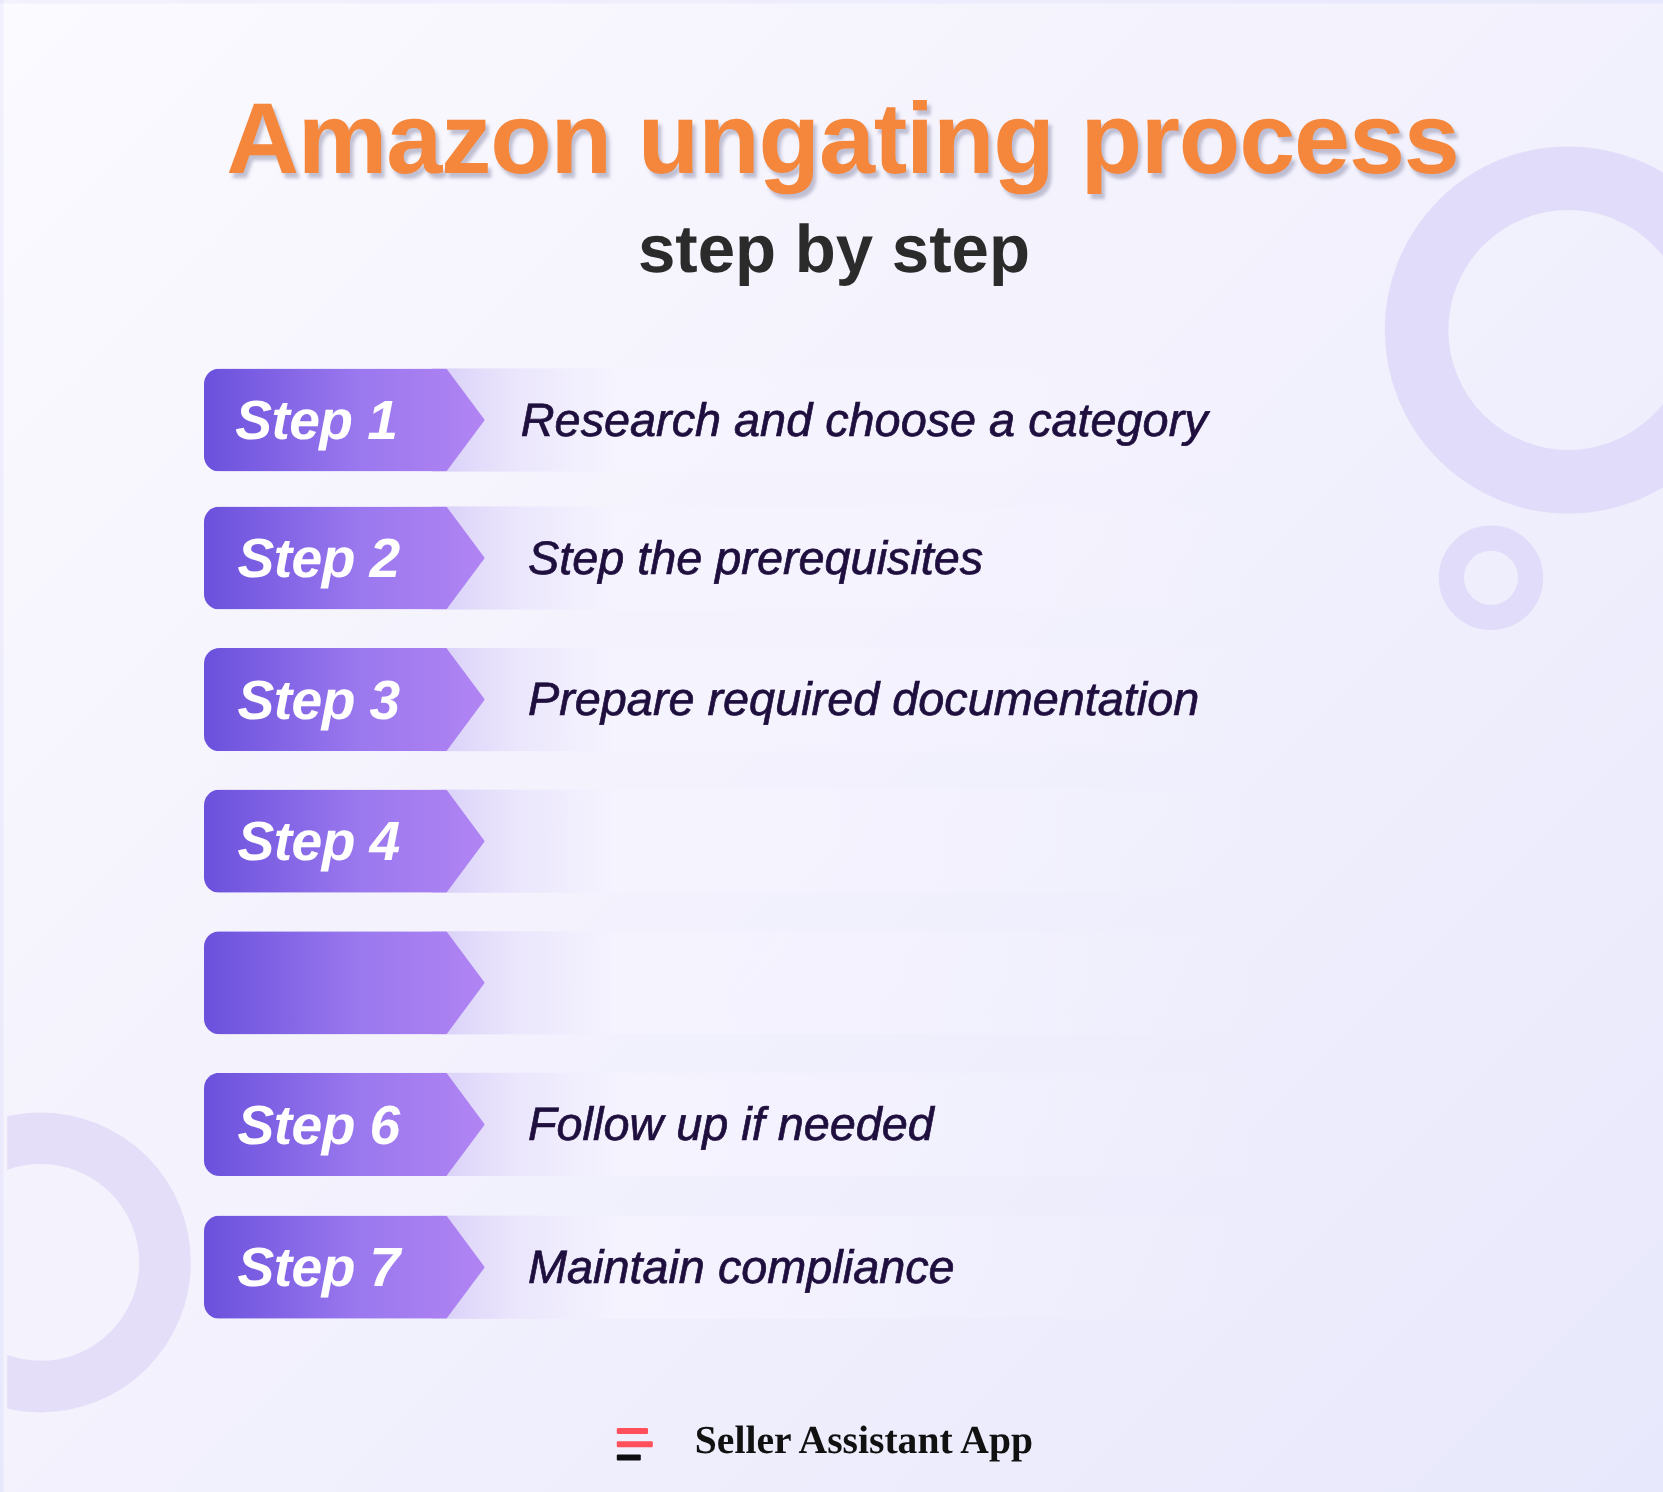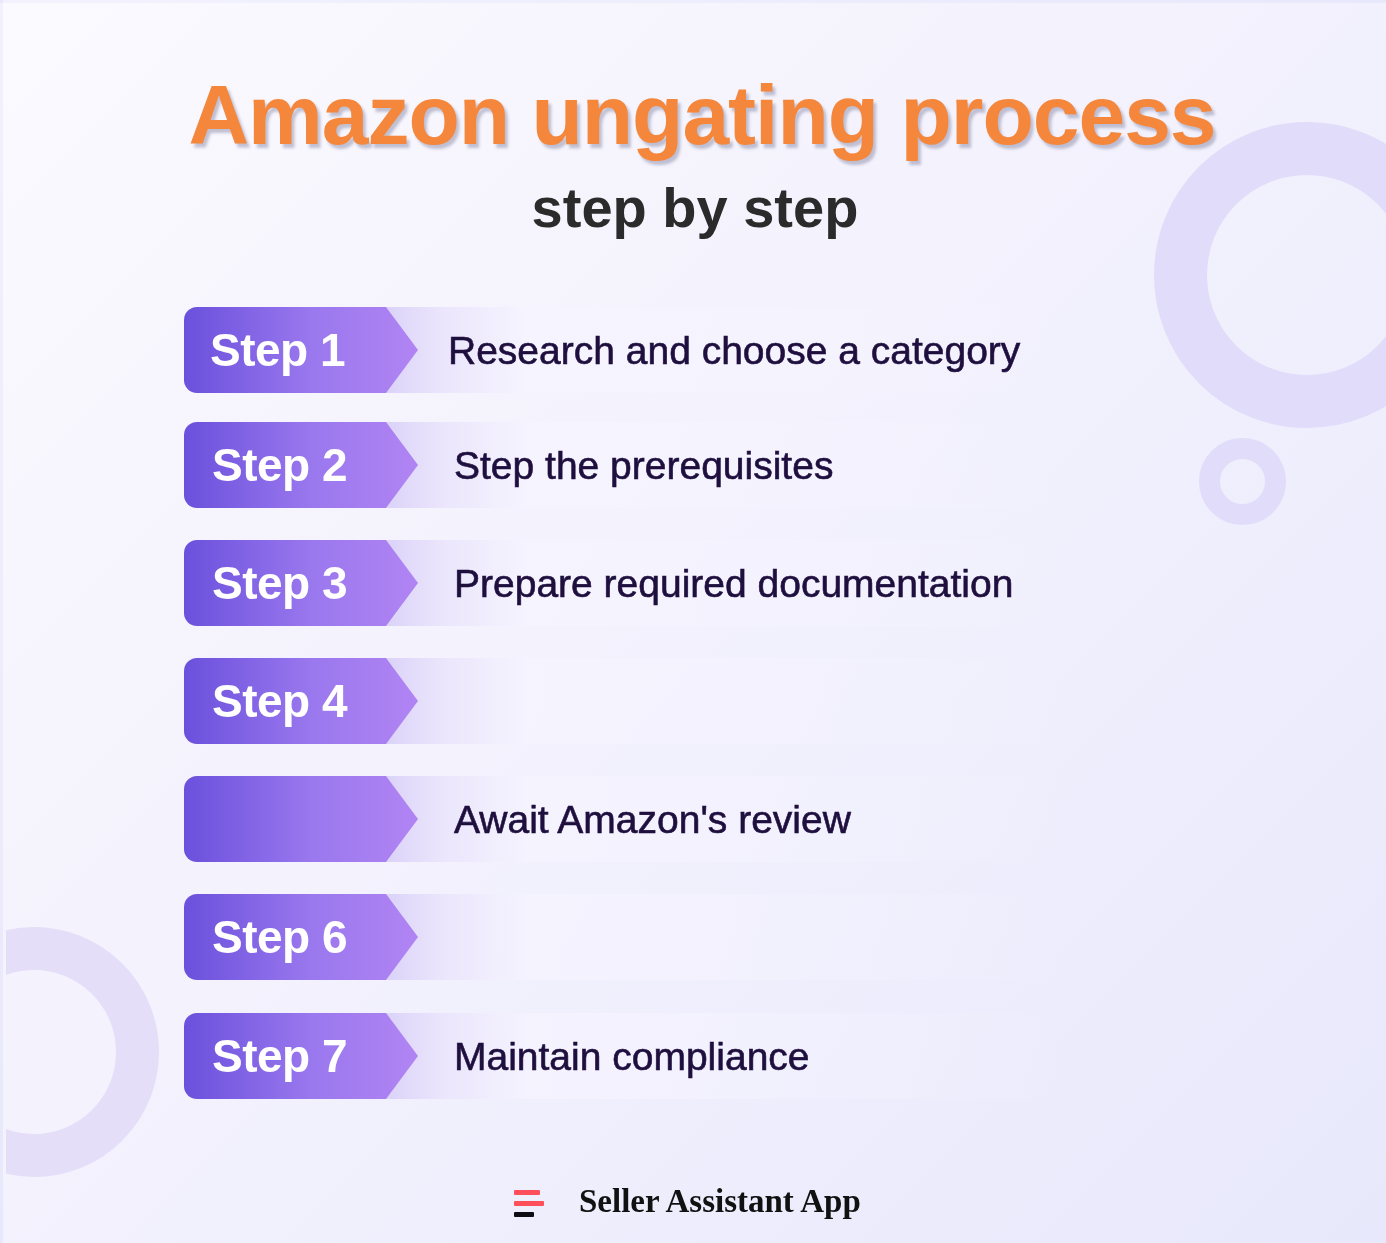--- a/index.html
+++ b/index.html
@@ -25,21 +25,21 @@
     color: #f5873c;
     text-shadow: 3px 4px 3px rgba(90, 90, 130, 0.35);
     font-family: "Liberation Sans", sans-serif;
   }
   .subtitle {
     position: absolute; left: 0; top: 166px; width: 1372px;
     text-align: center; font-weight: 700; font-size: 56px; color: #2b2b2b;
   }
 
   .step-row {
-    position: absolute; left: 172px; height: 86px; width: 900px;
+    position: absolute; left: 158px; height: 86px; width: 900px; font-style: italic;
   }
   .step-band {
     position: absolute; left: 190px; top: 0; height: 86px; width: 700px;
     background: linear-gradient(90deg, #d8cff8 0%, #ebe6fc 10%, rgba(246,244,255,0.75) 22%, rgba(246,244,255,0.0) 100%);
   }
   .step-badge {
     position: absolute; left: 0; top: 0; height: 86px; width: 234px;
     background: linear-gradient(90deg, #6a50dc 0%, #9a78ee 55%, #b184f3 100%);
     border-radius: 13px 0 0 13px;
     clip-path: polygon(0 0, 202px 0, 234px 43px, 202px 86px, 0 86px);
@@ -101,27 +101,27 @@
 
   <div class="step-row" style="top:646px">
     <div class="step-band"></div>
     <div class="step-badge"></div>
     <span class="step-label">Step 4</span>
   </div>
 
   <div class="step-row" style="top:764px">
     <div class="step-band"></div>
     <div class="step-badge"></div>
-    <span class="step-text">Await Amazon's review</span>
   </div>
 
   <div class="step-row" style="top:882px">
     <div class="step-band"></div>
     <div class="step-badge"></div>
     <span class="step-label">Step 6</span>
+    <span class="step-text">Follow up if needed</span>
   </div>
 
   <div class="step-row" style="top:1001px">
     <div class="step-band"></div>
     <div class="step-badge"></div>
     <span class="step-label">Step 7</span>
     <span class="step-text">Maintain compliance</span>
   </div>
 </div>
 

